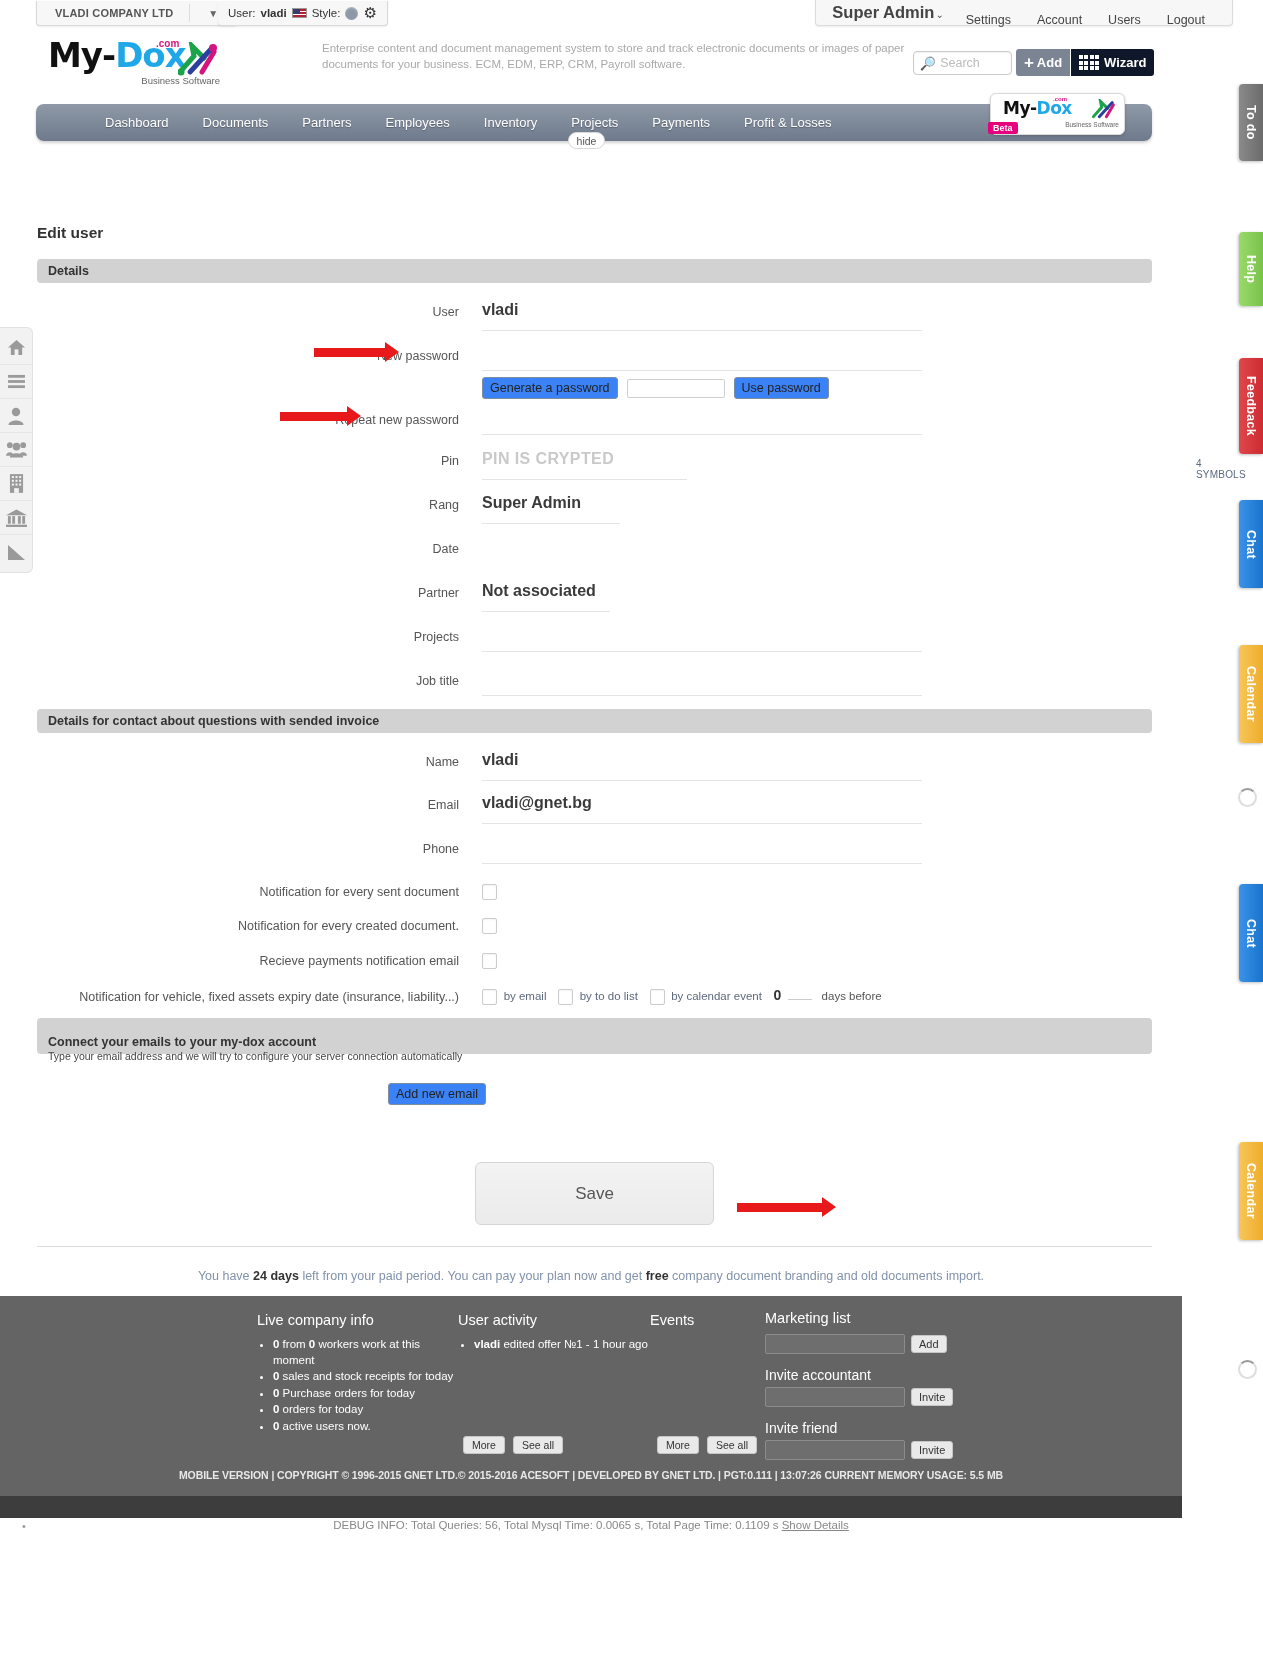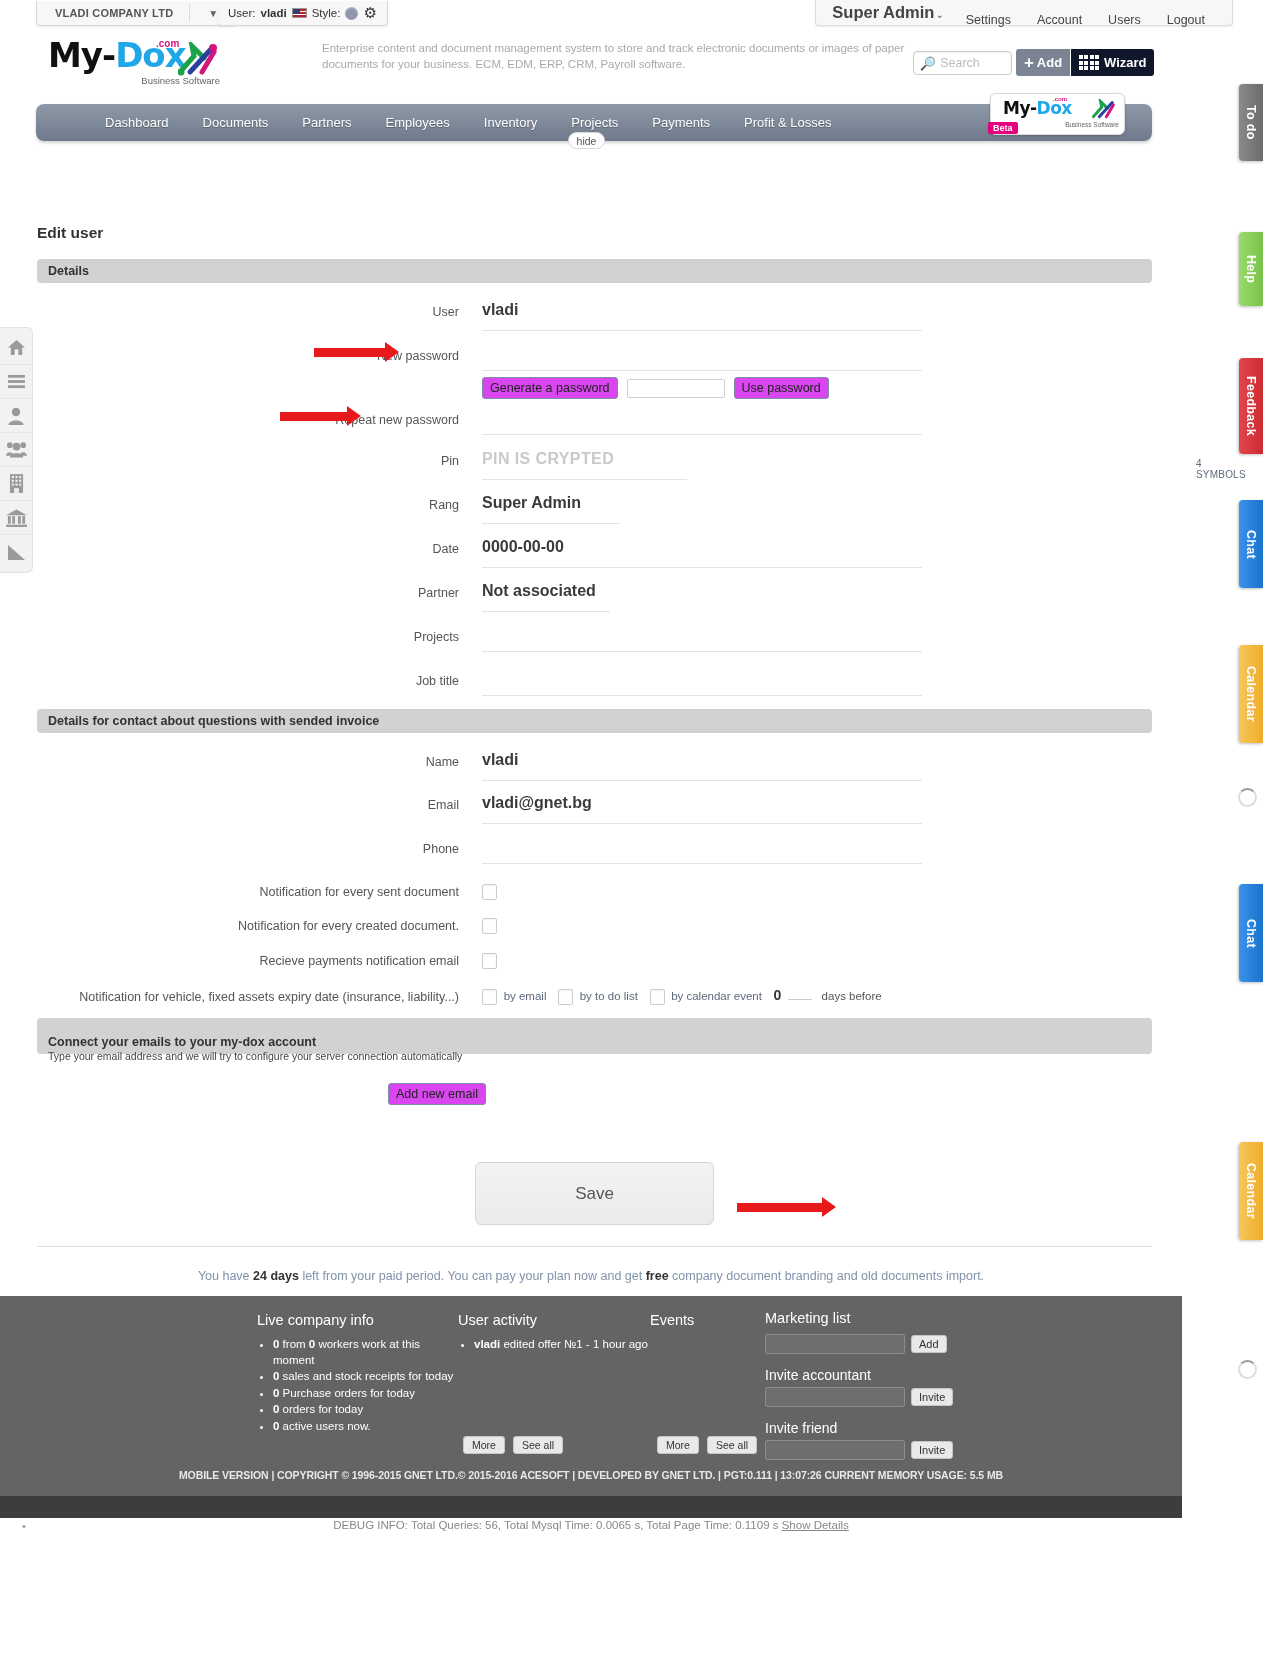--- a/index.html
+++ b/index.html
@@ -126,21 +126,21 @@
 
   .frow { position:absolute; left:37px; width:1115px; display:flex; align-items:flex-start;}
   .flabel { width:445px; text-align:right; padding-right:23px; font-size:12.5px; color:#555;
     padding-top:4px; line-height:15px;}
   .fval { width:440px; border-bottom:1px solid #e4e4e4; min-height:30px; padding-bottom:4px;
     font-size:16px; font-weight:bold; color:#3a3a3a; }
   .fval.empty { min-height:26px; }
   .pin-ph { color:#c9c9c9; font-weight:bold; letter-spacing:.4px;}
   .pin-note { position:absolute; left:714px; top:8px; font-size:10px; color:#5a6b80; letter-spacing:.2px;}
 
-  .btn { border:1px solid #7d8da3; background:#d946ef; border-radius:3px; font-size:12.5px;
+  .btn { border:1px solid #7d8da3; background:#3b82f6; border-radius:3px; font-size:12.5px;
     color:#222; padding:3px 7px; font-family:"Liberation Sans",sans-serif;}
   .inp { border:1px solid #cfcfcf; background:#fff; border-radius:2px; height:19px; width:98px;}
 
   .cbox { width:15px; height:16px; border:1px solid #ccc; border-radius:2px; background:#fff;
     box-shadow:inset 0 1px 2px rgba(0,0,0,.05); display:inline-block; vertical-align:middle;}
   .mini-label { font-size:11.5px; color:#5d6a7d; margin:0 8px 0 3px;}
   .daysnum { font-size:14px; font-weight:bold; color:#333; }
   .daysline { display:inline-block; width:24px; border-bottom:1px solid #ccc; height:13px; margin:0 3px;}
 
   .addemail { position:absolute; left:388px; top:1083px; }
@@ -399,21 +399,20 @@
   </div>
 </div>
 
 <div class="frow" style="top:494px;">
   <div class="flabel">Rang</div>
   <div class="fval" style="width:138px;">Super Admin</div>
 </div>
 
 <div class="frow" style="top:538px;">
   <div class="flabel">Date</div>
-  <div class="fval">0000-00-00</div>
 </div>
 
 <div class="frow" style="top:582px;">
   <div class="flabel">Partner</div>
   <div class="fval" style="width:128px;">Not associated</div>
 </div>
 
 <div class="frow" style="top:626px;">
   <div class="flabel">Projects</div>
   <div class="fval empty"></div>

